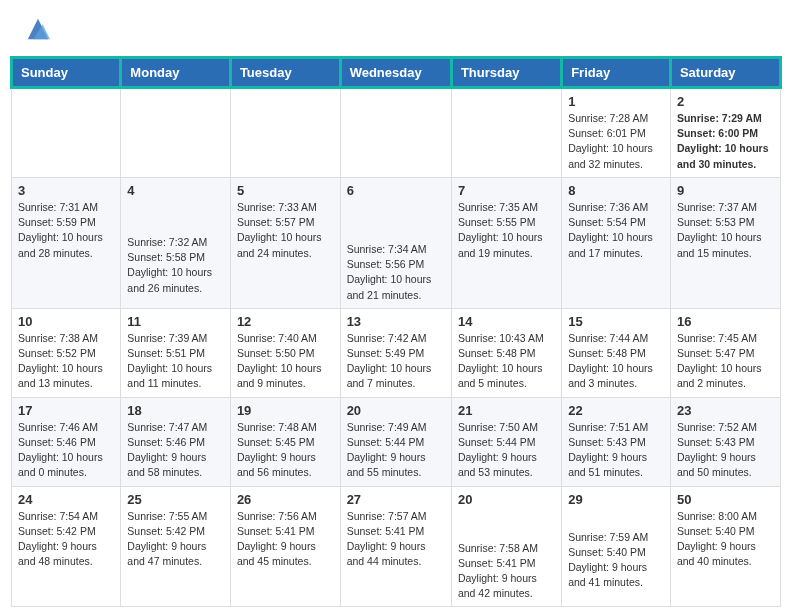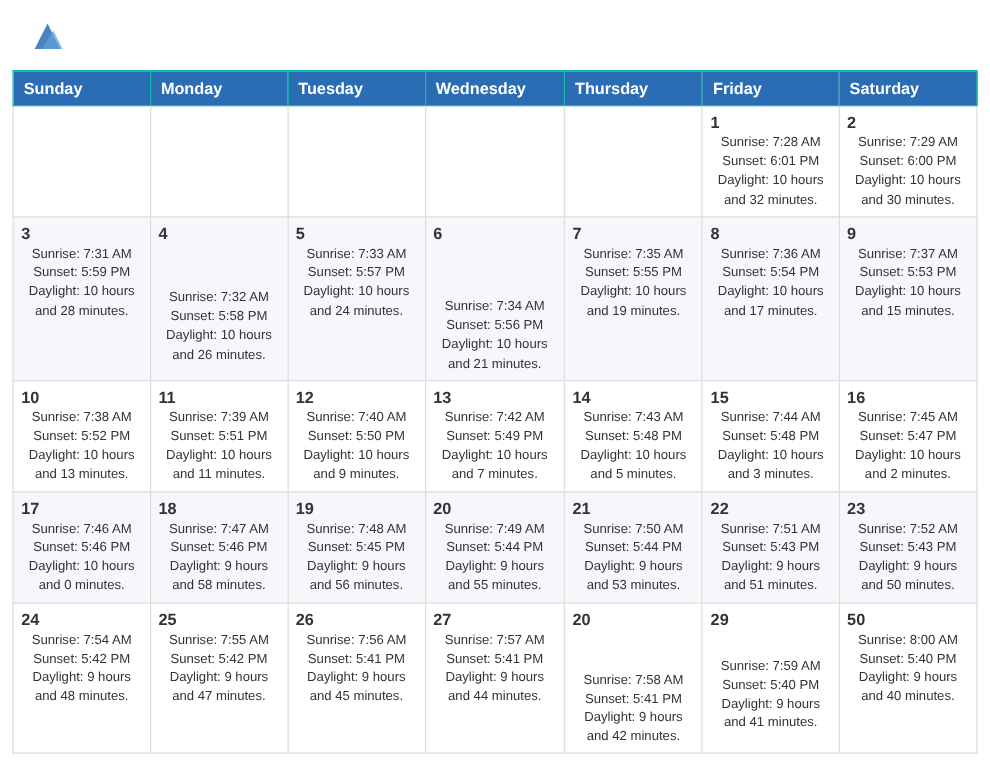--- a/index.html
+++ b/index.html
@@ -58,21 +58,21 @@
       width: 100%;
       border-collapse: collapse;
     }
     .calendar th {
       background-color: #2a6db5;
       color: #fff;
       text-align: left;
       padding: 6px 8px;
       font-size: 13px;
       font-weight: bold;
-      border: 1px solid #14b8a6;
+      border: 3px solid #14b8a6;
     }
     .calendar td {
       border: 1px solid #ddd;
       vertical-align: top;
       padding: 5px 6px;
       width: 113px;
       min-height: 80px;
       font-size: 11px;
       color: #333;
       background: #fff;
@@ -83,21 +83,20 @@
     .day-number {
       font-size: 13px;
       font-weight: bold;
       margin-bottom: 2px;
       display: block;
     }
     .day-info {
       font-size: 10.5px;
       line-height: 1.45;
       color: #333;
-      text-align: center;
     }
     .empty-cell {
       background: #fff !important;
     }
     .calendar tr:nth-child(2) td.empty-cell {
       background: #fff !important;
     }
   </style>
 </head>
 <body>
@@ -139,21 +138,21 @@
         <td class="empty-cell"></td>
         <td class="empty-cell"></td>
         <td>
           <span class="day-number">1</span>
           <div class="day-info" style="white-space: pre-line;">Sunrise: 7:28 AM
 Sunset: 6:01 PM
 Daylight: 10 hours and 32 minutes.</div>
         </td>
         <td>
           <span class="day-number">2</span>
-          <div class="day-info" style="white-space: pre-line;">Sunrise: 7:29 AM
+          <div class="day-info" style="white-space: pre-line; font-weight: bold;">Sunrise: 7:29 AM
 Sunset: 6:00 PM
 Daylight: 10 hours and 30 minutes.</div>
         </td>
       </tr>
       <tr>
         <td>
           <span class="day-number">3</span>
           <div class="day-info" style="white-space: pre-line;">Sunrise: 7:31 AM
 Sunset: 5:59 PM
 Daylight: 10 hours and 28 minutes.</div>
@@ -215,21 +214,21 @@
 Daylight: 10 hours and 9 minutes.</div>
         </td>
         <td>
           <span class="day-number">13</span>
           <div class="day-info" style="white-space: pre-line;">Sunrise: 7:42 AM
 Sunset: 5:49 PM
 Daylight: 10 hours and 7 minutes.</div>
         </td>
         <td>
           <span class="day-number">14</span>
-          <div class="day-info" style="white-space: pre-line;">Sunrise: 7:43 AM
+          <div class="day-info" style="white-space: pre-line;">Sunrise: 10:43 AM
 Sunset: 5:48 PM
 Daylight: 10 hours and 5 minutes.</div>
         </td>
         <td>
           <span class="day-number">15</span>
           <div class="day-info" style="white-space: pre-line;">Sunrise: 7:44 AM
 Sunset: 5:48 PM
 Daylight: 10 hours and 3 minutes.</div>
         </td>
         <td>

